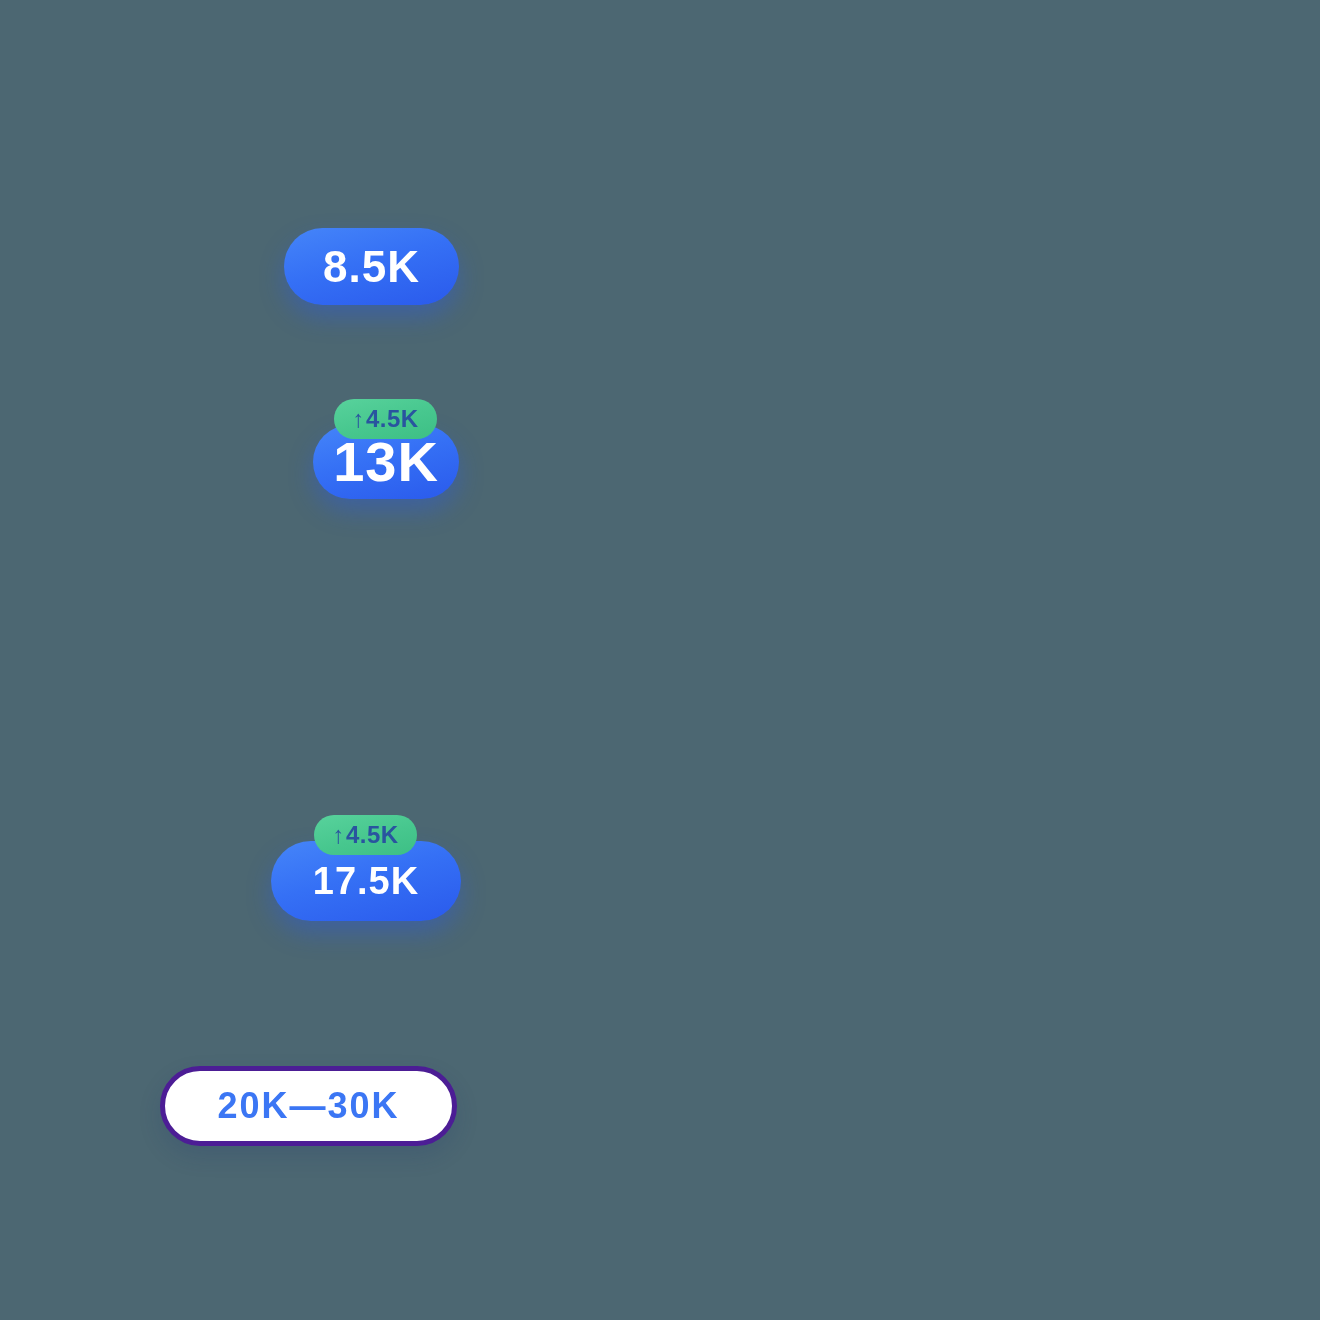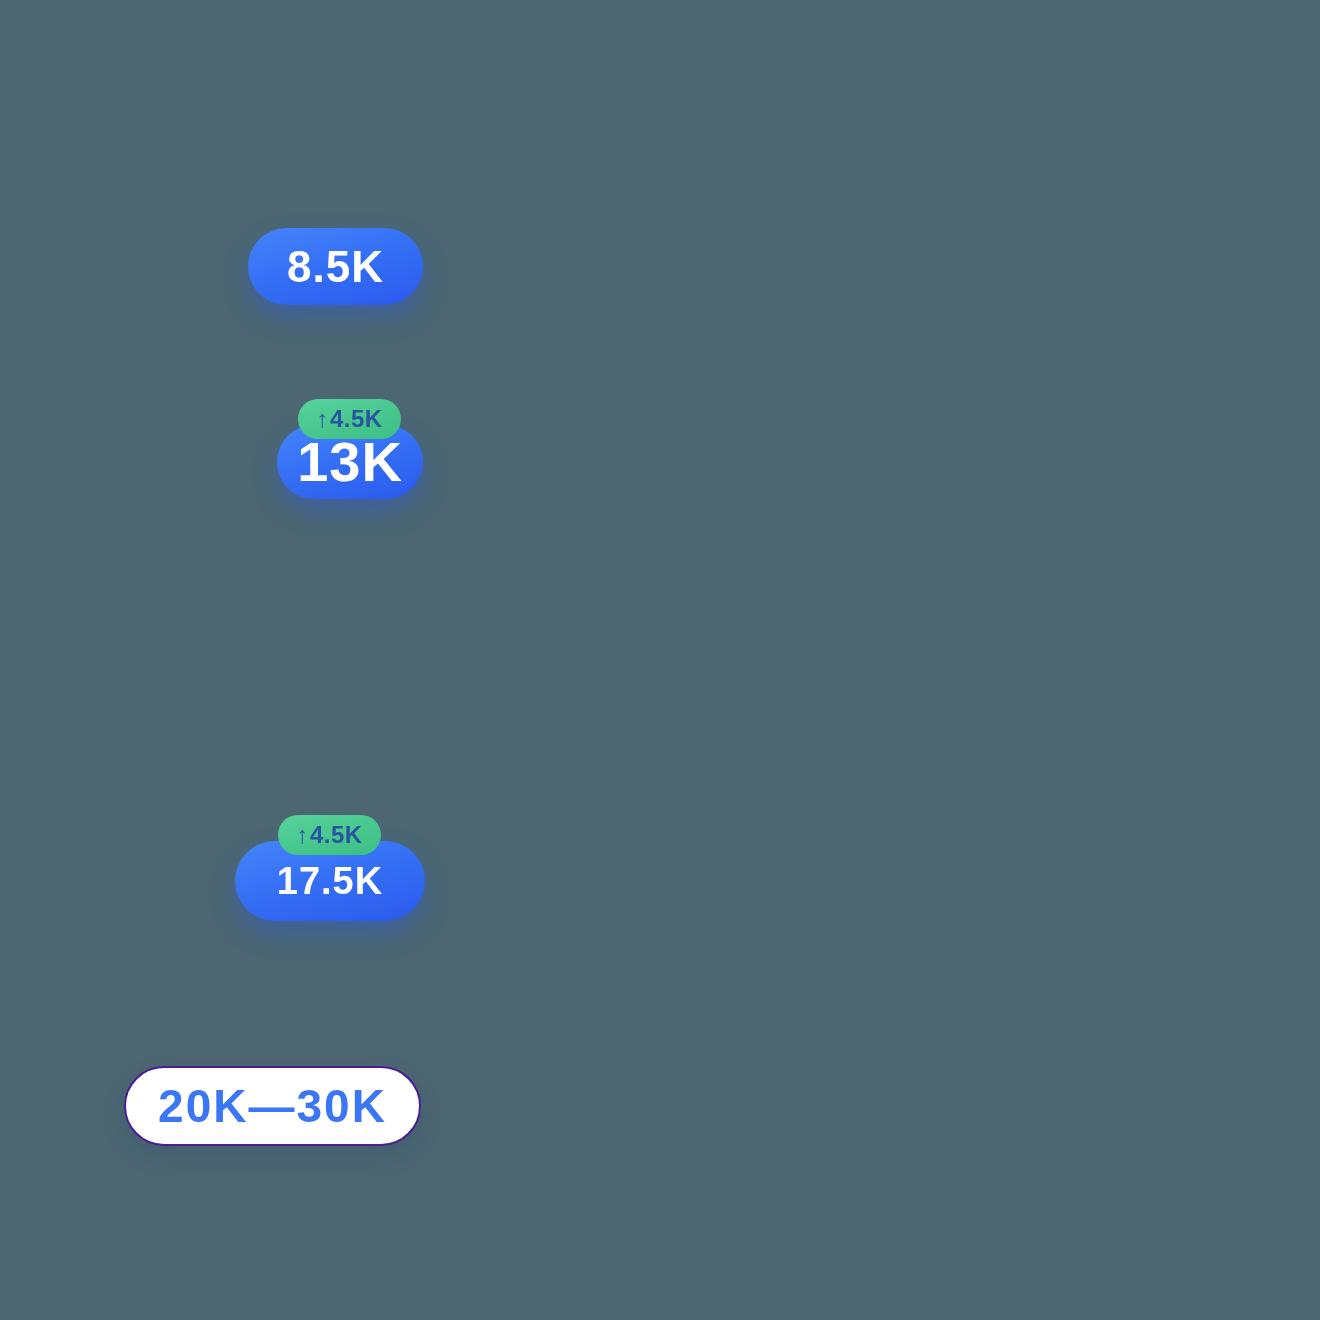--- a/index.html
+++ b/index.html
@@ -10,20 +10,21 @@
     width: 1320px;
     height: 1320px;
     background: #4C6772;
     overflow: hidden;
     font-family: "Liberation Sans", sans-serif;
     position: relative;
   }
   .stage {
     position: absolute;
     inset: 0;
+    margin-left: 36px;
   }
   .pill {
     position: absolute;
     display: flex;
     align-items: center;
     justify-content: center;
     box-sizing: border-box;
   }
   .pill-blue {
     background: linear-gradient(165deg, #4585F9 0%, #3570F5 45%, #2A5AEC 100%);
@@ -91,23 +92,23 @@
   .delta .arrow {
     font-weight: bold;
     margin-right: 1px;
   }
   
   .b4 {
     left: 124px; top: 1066px;
     width: 297px; height: 80px;
     border-radius: 40px;
     background: #FFFFFF;
-    border: 2px solid #4c1d95;
+    border: 5px solid #4c1d95;
     color: #3B76F4;
-    font-size: 46px;
+    font-size: 36px;
     box-shadow: 0 10px 22px rgba(25, 55, 110, 0.18);
   }
   .b4 .pill-text {
     letter-spacing: 2px;
   }
 </style>
 </head>
 <body>
 
 <div class="stage">

